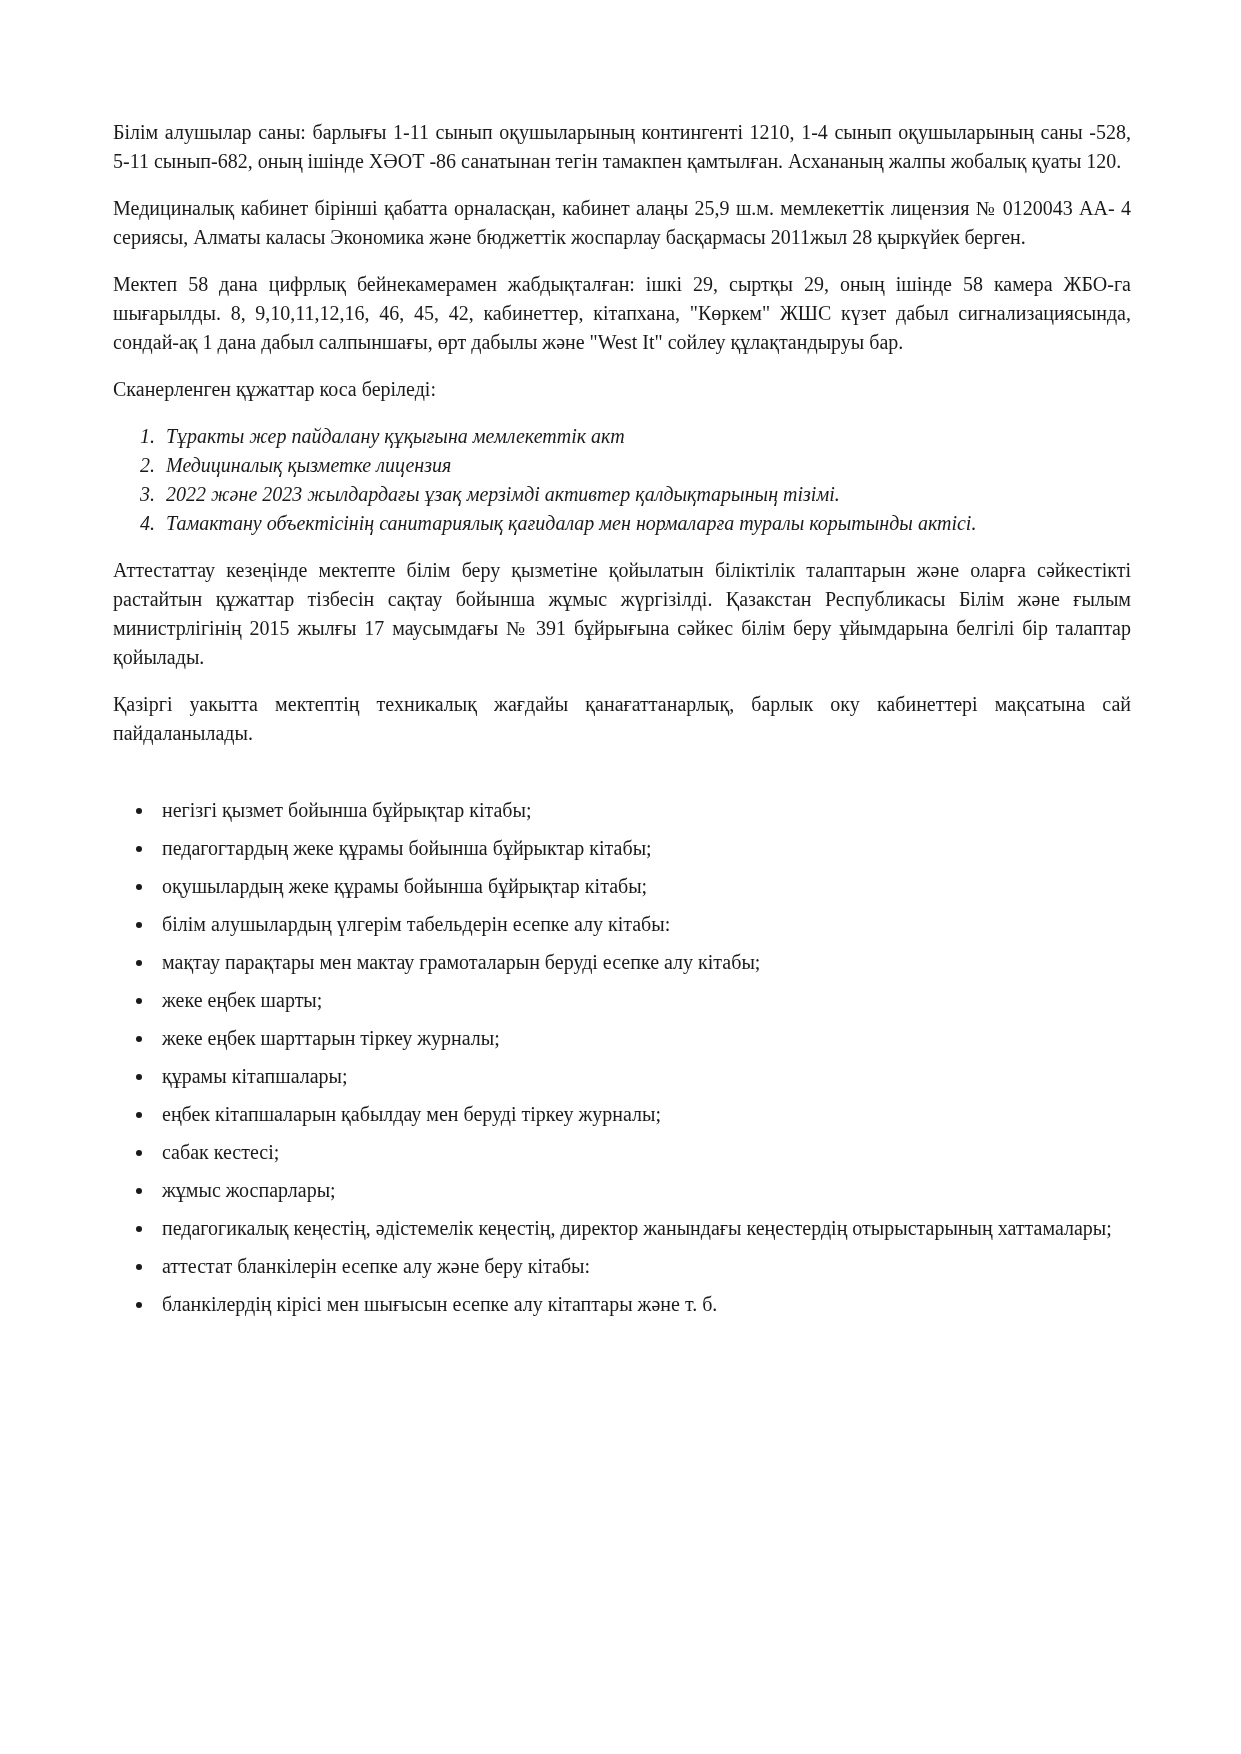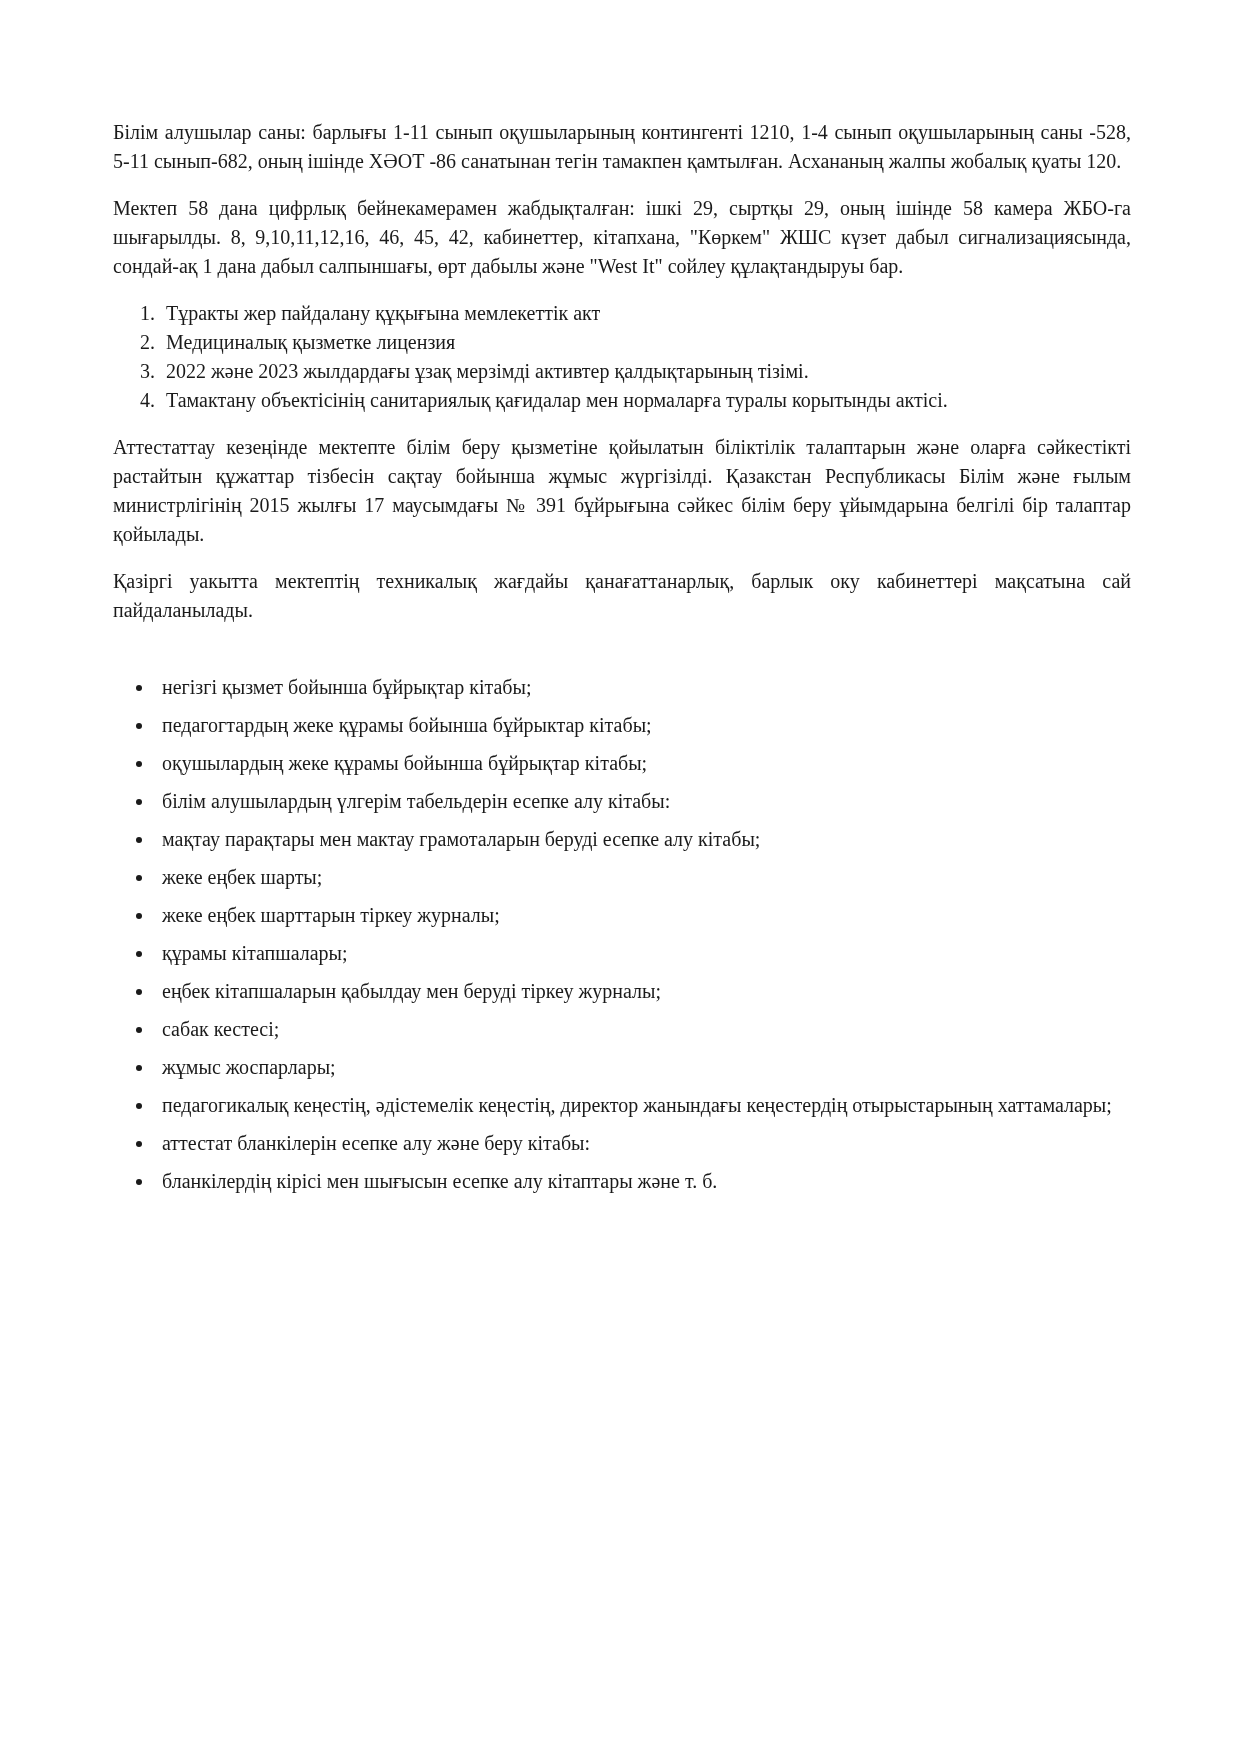--- a/index.html
+++ b/index.html
@@ -26,20 +26,21 @@
     line-height: 29px;
     text-align: justify;
   }
   p.doc-para {
     margin: 0 0 18px 0;
   }
   ol.numbered-list {
     margin: 8px 0 18px 0;
     padding: 0 0 0 47px;
     text-align: left;
+    font-style: italic;
   }
   ol.numbered-list li {
     margin: 0;
     padding-left: 6px;
     line-height: 29px;
   }
   ul.bulleted-list {
     margin: 48px 0 18px 0;
     padding: 0 0 0 42px;
     list-style-type: disc;
@@ -61,23 +62,25 @@
   }
 </style>
 </head>
 <body>
 
 <div class="page">
   <div class="content">
 
     <p class="doc-para">Білім алушылар саны: барлығы 1-11 сынып оқушыларының контингенті 1210, 1-4 сынып оқушыларының саны -528, 5-11 сынып-682, оның ішінде ХӘОТ -86 санатынан тегін тамакпен қамтылған. Асхананың жалпы жобалық қуаты 120.</p>
 
+    <p class="doc-para">Медициналық кабинет бірінші қабатта орналасқан, кабинет алаңы 25,9 ш.м. мемлекеттік лицензия  № 0120043 АА- 4 сериясы, Алматы каласы Экономика және бюджеттік жоспарлау басқармасы 2011жыл 28 қыркүйек берген.</p>
 
     <p class="doc-para">Мектеп 58 дана цифрлық бейнекамерамен жабдықталған: ішкі 29, сыртқы 29, оның ішінде 58 камера ЖБО-га шығарылды. 8, 9,10,11,12,16, 46, 45, 42,   кабинеттер, кітапхана,  "Көркем" ЖШС күзет дабыл сигнализациясында, сондай-ақ 1 дана дабыл салпыншағы, өрт дабылы және "West It" сойлеу құлақтандыруы бар.</p>
 
+    <p class="doc-para">Сканерленген құжаттар коса беріледі:</p>
 
     <ol class="numbered-list">
       <li>Тұракты жер пайдалану құқығына мемлекеттік акт</li>
       <li>Медициналық қызметке лицензия</li>
       <li>2022 және 2023 жылдардағы ұзақ мерзімді активтер қалдықтарының тізімі.</li>
       <li>Тамактану объектісінің санитариялық қағидалар мен нормаларға туралы корытынды актісі.</li>
     </ol>
 
     <p class="doc-para">Аттестаттау кезеңінде мектепте білім беру қызметіне қойылатын біліктілік талаптарын және оларға сәйкестікті растайтын құжаттар тізбесін сақтау бойынша жұмыс жүргізілді. Қазакстан Республикасы Білім және ғылым министрлігінің 2015 жылғы 17 маусымдағы № 391 бұйрығына сәйкес білім беру ұйымдарына белгілі бір талаптар қойылады.</p>
 

